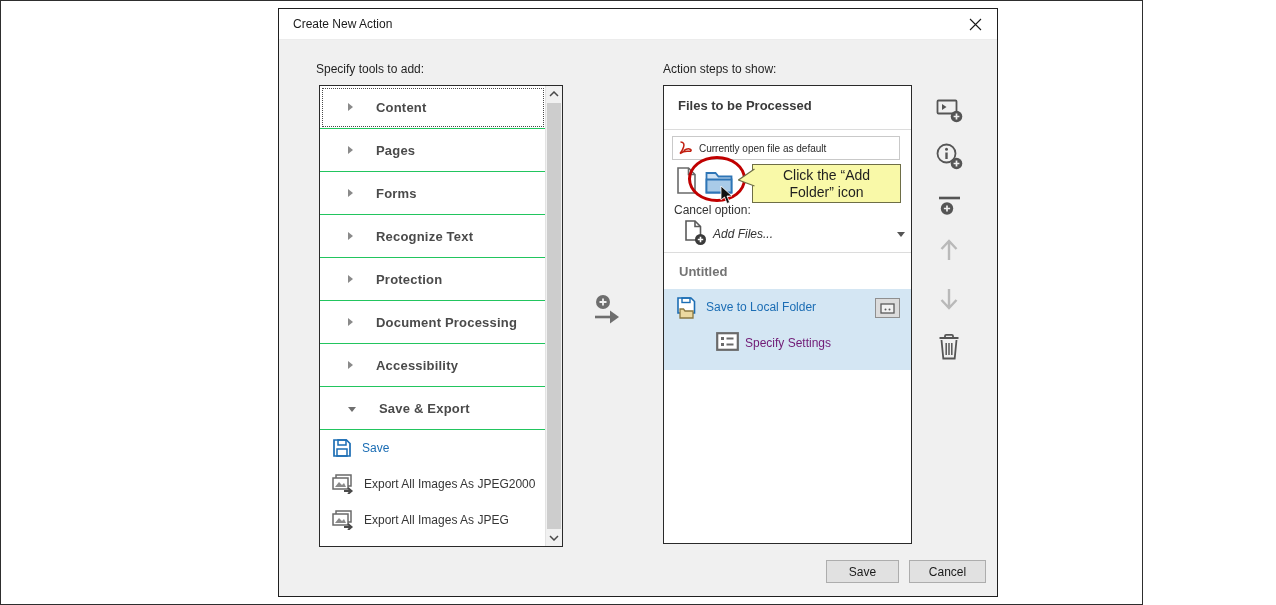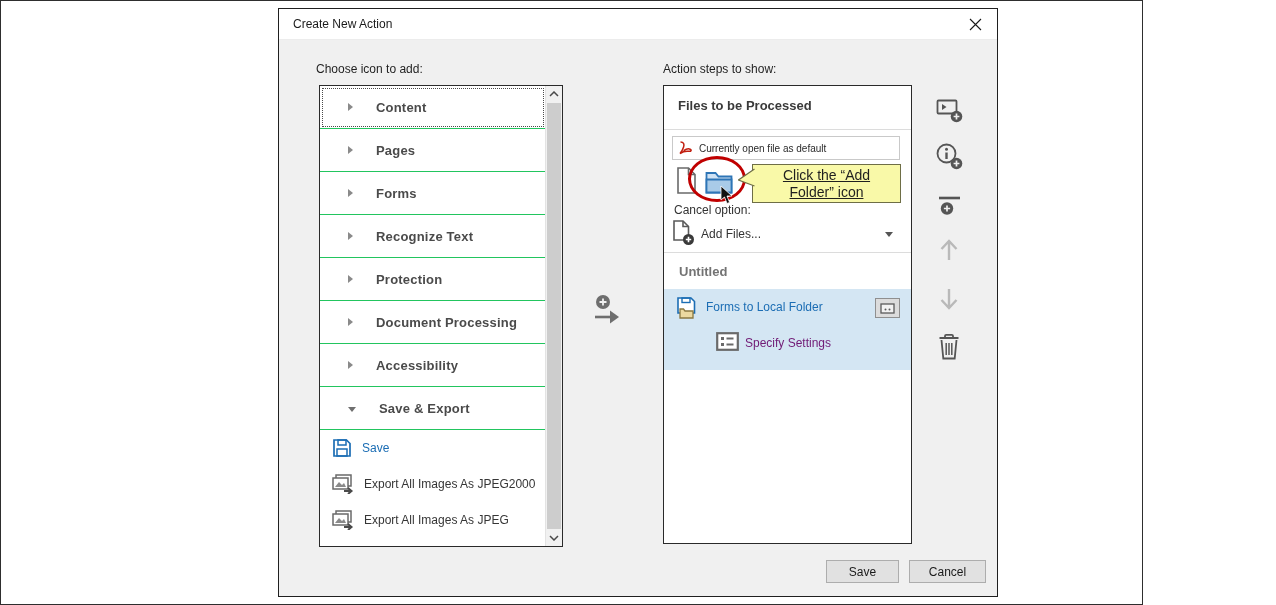--- a/index.html
+++ b/index.html
@@ -34,24 +34,24 @@
   .mid-icon{position:absolute;left:312px;top:284px;width:32px;height:34px;}
 
   
   .panel{position:absolute;left:384px;top:76px;width:247px;height:457px;background:#fff;border:1px solid #2a2a2a;}
   .panel-header{position:absolute;left:14px;top:12px;font-size:13px;font-weight:bold;color:#3a3a3a;}
   .hsep{position:absolute;left:0;right:0;height:1px;background:#dcdcdc;}
   .file-box{position:absolute;left:8px;top:50px;width:228px;height:24px;border:1px solid #c9c9c9;background:#fff;display:flex;align-items:center;gap:6px;padding-left:5px;box-sizing:border-box;}
   .file-box span{font-size:10px;color:#2b2b2b;}
   .icon-abs{position:absolute;}
   .red-ellipse{position:absolute;left:24px;top:70px;width:58px;height:46px;border:3px solid #c00000;border-radius:50%;box-sizing:border-box;}
-  .callout{position:absolute;left:88px;top:78px;width:149px;height:39px;background:#f9f9a8;border:1px solid #6e6e46;box-sizing:border-box;display:flex;flex-direction:column;align-items:center;justify-content:center;line-height:17px;font-size:14px;color:#1f1f1f;z-index:3;text-decoration:underline;}
+  .callout{position:absolute;left:88px;top:78px;width:149px;height:39px;background:#f9f9a8;border:1px solid #6e6e46;box-sizing:border-box;display:flex;flex-direction:column;align-items:center;justify-content:center;line-height:17px;font-size:14px;color:#1f1f1f;z-index:3;}
   .callout-tail{position:absolute;left:74px;top:82px;z-index:4;}
   .small-label{position:absolute;left:10px;top:117px;font-size:12px;color:#333;}
-  .dd-row{position:absolute;left:0;top:130px;width:100%;height:34px;cursor:pointer;}
+  .dd-row{position:absolute;left:12px;top:130px;width:100%;height:34px;cursor:pointer;font-style:italic;}
   .dd-text{position:absolute;left:37px;top:11px;font-size:12px;color:#333;}
   .dd-caret{position:absolute;left:221px;top:16px;width:0;height:0;border-top:5px solid #555;border-left:4px solid transparent;border-right:4px solid transparent;}
   .untitled{position:absolute;left:15px;top:178px;font-size:13px;font-weight:bold;color:#737373;}
   .sel-block{position:absolute;left:0;top:203px;width:100%;height:81px;background:#d4e6f3;}
   .step-label{position:absolute;left:42px;top:11px;font-size:12px;color:#1b6db4;}
   .prompt-btn{position:absolute;left:211px;top:9px;width:25px;height:20px;background:#dcdcdc;border:1px solid #8f8f8f;box-sizing:border-box;display:flex;align-items:center;justify-content:center;cursor:pointer;}
   .substep-label{position:absolute;left:81px;top:47px;font-size:12px;color:#701a75;}
 
   
   .tb-btn{position:absolute;left:655px;width:30px;height:30px;display:flex;align-items:center;justify-content:center;cursor:pointer;}
@@ -69,21 +69,21 @@
 
     <div class="titlebar">
       <div class="title">Create New Action</div>
       <div class="closebtn">
         <svg width="13" height="13" viewBox="0 0 13 13">
           <path d="M1 1 L12 12 M12 1 L1 12" stroke="#1a1a1a" stroke-width="1.1" fill="none"></path>
         </svg>
       </div>
     </div>
 
-    <div class="sec-label" style="left:37px;top:53px;">Choose icon to add:</div>
+    <div class="sec-label" style="left:37px;top:53px;">Specify tools to add:</div>
     <div class="sec-label" style="left:384px;top:53px;">Action steps to show:</div>
 
     <div class="listbox">
       <div class="list-inner">
         <div class="cat-row focused">
           <span class="tri-right"></span>
           <span class="cat-label">Content</span>
         </div>
         <div class="cat-row">
           <span class="tri-right"></span>
@@ -213,21 +213,21 @@
       <div class="hsep" style="top:166px;"></div>
       <div class="untitled">Untitled</div>
 
       <div class="sel-block">
         <div>
           <svg class="icon-abs" style="left:12px;top:8px;" width="23" height="22" viewBox="0 0 23 22">
             <path d="M2 1 h13 l3.5 3.5 V16 H2 Z" fill="#fff" stroke="#1b6db4" stroke-width="1.6"></path>
             <rect x="6" y="1" width="8" height="4.5" fill="none" stroke="#1b6db4" stroke-width="1.4"></rect>
             <path d="M4 12 h3.5 l1.5 2 h8 v7 h-13 Z" fill="#ecd9a0" stroke="#8a7840" stroke-width="1.3"></path>
           </svg>
-          <span class="step-label">Forms to Local Folder</span>
+          <span class="step-label">Save to Local Folder</span>
           <div class="prompt-btn">
             <svg width="15" height="11" viewBox="0 0 15 11">
               <rect x="1" y="1" width="13" height="9" fill="#f2f2f2" stroke="#5a5a5a" stroke-width="1.3"></rect>
               <circle cx="5.5" cy="6.5" r="1" fill="#5a5a5a"></circle>
                 <circle cx="9.5" cy="6.5" r="1" fill="#5a5a5a"></circle>
             </svg>
           </div>
         </div>
         <div>
           <svg class="icon-abs" style="left:52px;top:43px;" width="23" height="19" viewBox="0 0 23 19">

